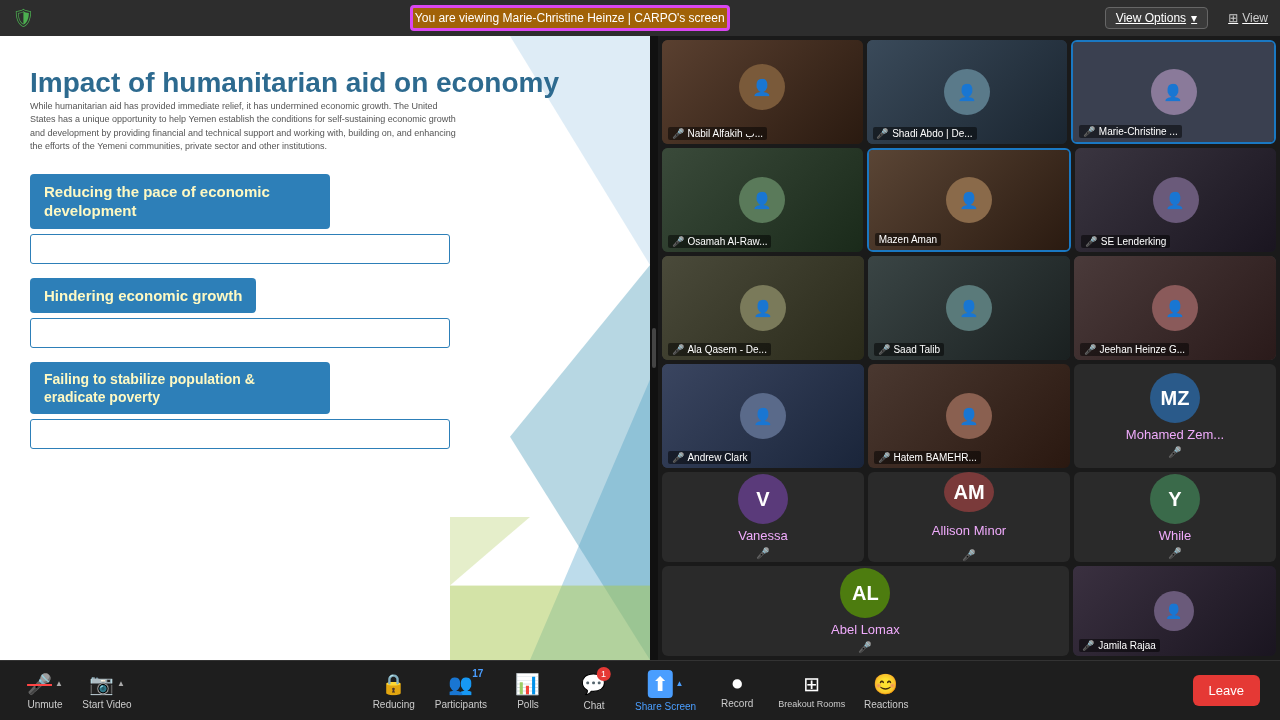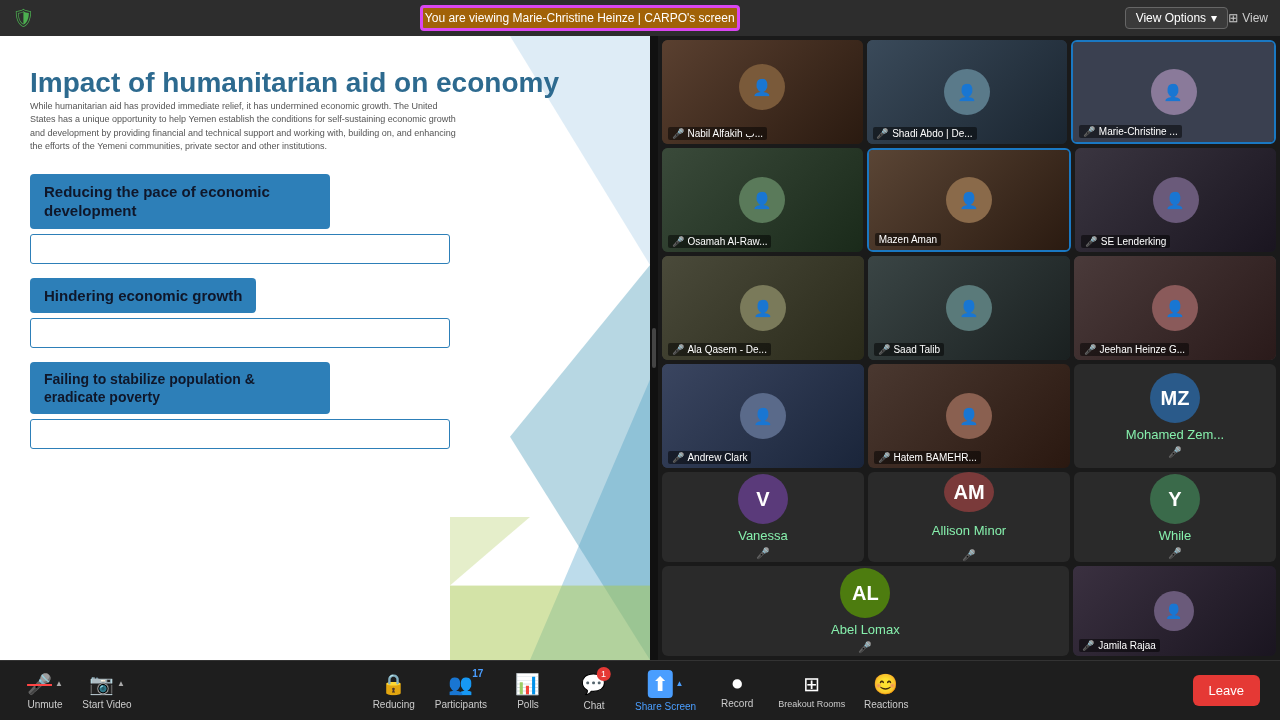--- a/index.html
+++ b/index.html
@@ -68,21 +68,21 @@
       color: #555;
       margin-bottom: 20px;
       line-height: 1.5;
       max-width: 430px;
     }
     .slide-bullet-group {
       margin-bottom: 14px;
     }
     .slide-bullet-filled {
       background: #2d7fb8;
-      color: #0f172a;
+      color: #fef9c3;
       padding: 8px 14px;
       border-radius: 4px;
       font-size: 15px;
       font-weight: 600;
       display: inline-block;
       max-width: 300px;
       line-height: 1.3;
     }
     .slide-bullet-empty {
       border: 1.5px solid #2d7fb8;
@@ -169,21 +169,21 @@
       border-radius: 50%;
       display: flex;
       align-items: center;
       justify-content: center;
       font-size: 20px;
       font-weight: 600;
       color: white;
     }
     .avatar-name {
       font-size: 13px;
-      color: #86efac;
+      color: #f0abfc;
       font-weight: 500;
     }
     .avatar-mute {
       font-size: 11px;
       color: #ff4444;
     }
 
     
     .face-placeholder {
       width: 100%;
@@ -268,21 +268,21 @@
     .person-bg-4 { background: linear-gradient(135deg, #4a4a3a, #2a2a1a); }
 
     .highlight-border { border: 2px solid #1a78c2; }
   </style>
 </head>
 <body>
 
 <div class="top-bar">
   <span style="color:#4CAF50; font-size:18px;">🛡</span>
   <div style="background:#a16207; border:3px solid #d946ef; border-radius:4px; padding:3px 2px; font-size:12px; color:#fff;">You are viewing Marie-Christine Heinze | CARPO's screen</div>
-  <div style="display:flex; align-items:center; gap:0;">
+  <div style="display:flex; align-items:center; gap:20px;text-decoration:underline;">
     <div style="background:#3a3a3a; border:1px solid #666; border-radius:4px; padding:3px 10px; font-size:12px; color:#fff; cursor:pointer; display:flex; align-items:center; gap:5px;">
       <span>View Options</span>
       <span>▾</span>
     </div>
     <div style="display:flex; align-items:center; gap:4px; font-size:12px; color:#ccc; cursor:pointer;">
       <span>⊞</span>
       <span>View</span>
     </div>
   </div>
 </div>

